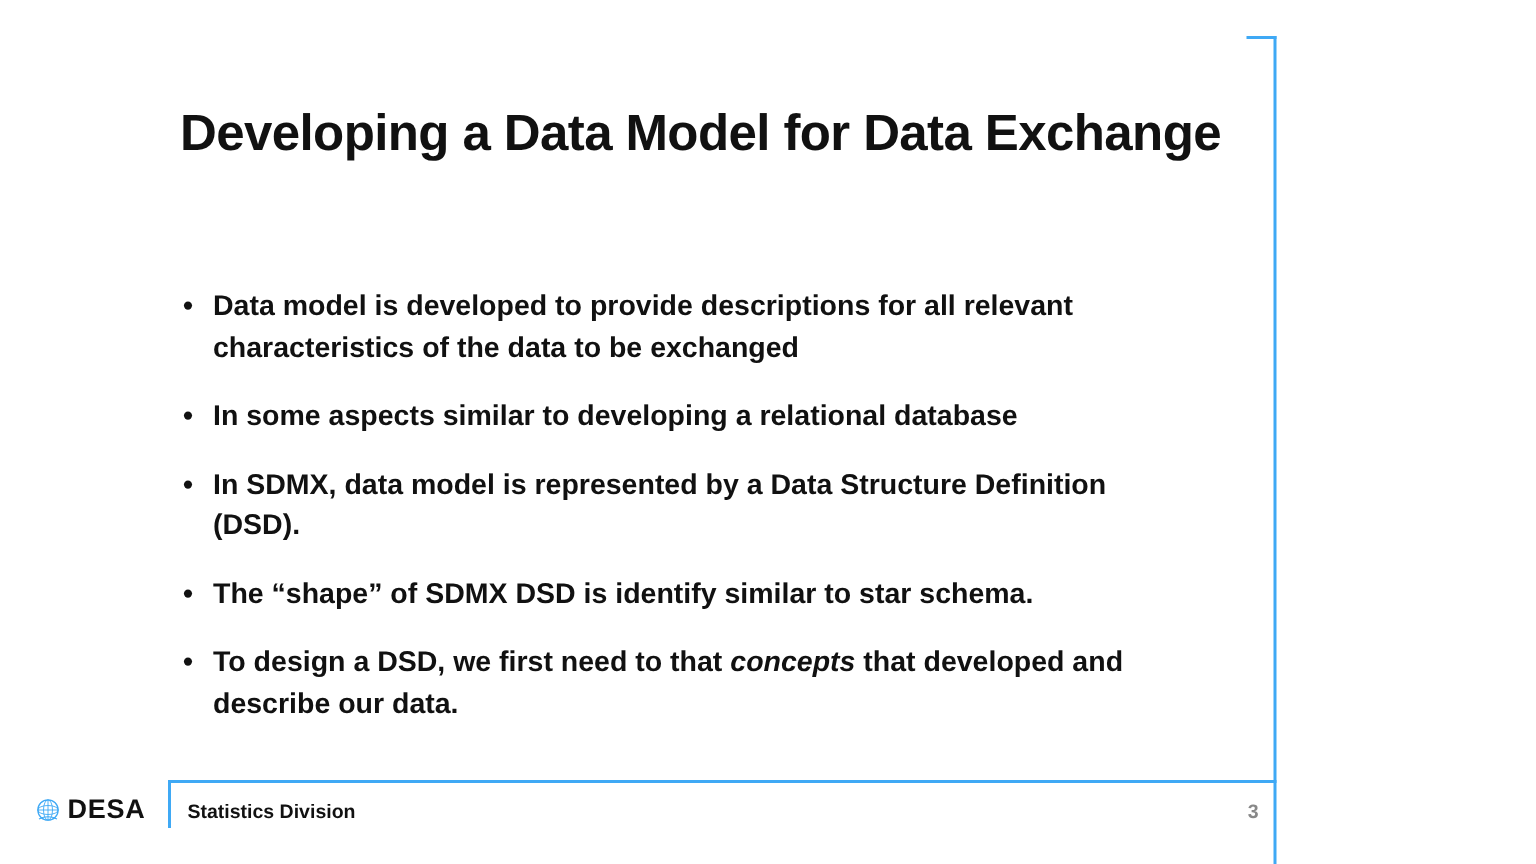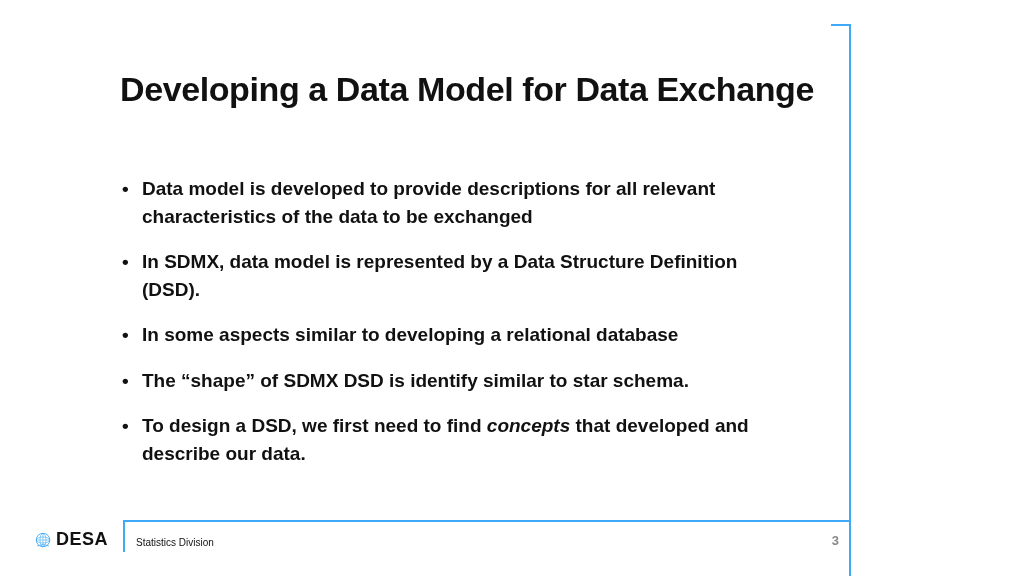--- a/index.html
+++ b/index.html
@@ -31,21 +31,21 @@
     top: 70px;
     left: 120px;
     right: 60px;
     font-size: 34px;
     font-weight: 800;
     color: #111;
     letter-spacing: -0.4px;
   }
   .bullets {
     position: absolute;
-    top: 175px;
+    top: 191px;
     left: 120px;
     right: 80px;
   }
   .bullets li {
     list-style: none;
     position: relative;
     padding-left: 22px;
     font-size: 19px;
     font-weight: 700;
     color: #111;
@@ -59,21 +59,21 @@
     top: 0;
     font-size: 19px;
     color: #111;
   }
   .bullets li em {
     font-style: italic;
     margin-top: 28px;
   }
   .footer {
     position: absolute;
-    left: 16px;
+    left: 5px;
     right: 24px;
     bottom: 24px;
     height: 28px;
   }
   .footer-line {
     position: absolute;
     left: 107px;
     right: 0;
     top: -4px;
     height: 2px;
@@ -103,22 +103,22 @@
   .desa {
     font-size: 18px;
     font-weight: 800;
     color: #111;
     letter-spacing: 0.5px;
   }
   .division {
     position: absolute;
     left: 120px;
     bottom: 4px;
-    font-size: 10px;
-    font-weight: 400;
+    font-size: 13px;
+    font-weight: 700;
     color: #111;
   }
   .page-num {
     position: absolute;
     right: 12px;
     bottom: 4px;
     font-size: 13px;
     font-weight: 600;
     color: #888;
   }
@@ -128,24 +128,24 @@
 
 <div class="slide">
 
   <div class="border-top"></div>
   <div class="border-right-top"></div>
 
   <h1 class="title">Developing a Data Model for Data Exchange</h1>
 
   <ul class="bullets">
     <li><span>Data model is developed to provide descriptions for all relevant characteristics of the data to be exchanged</span></li>
+    <li><span>In some aspects similar to developing a relational database</span></li>
     <li><span>In SDMX, data model is represented by a Data Structure Definition (DSD).</span></li>
-    <li><span>In some aspects similar to developing a relational database</span></li>
     <li><span>The “shape” of SDMX DSD is identify similar to star schema.</span></li>
-    <li><span>To design a DSD, we first need to find </span><em>concepts</em><span> that developed and describe our data.</span></li>
+    <li><span>To design a DSD, we first need to that </span><em>concepts</em><span> that developed and describe our data.</span></li>
   </ul>
 
   <div class="footer">
     <div class="footer-line"></div>
     <div class="footer-line-vert"></div>
 
     <div class="logo">
       <svg class="un-emblem" viewBox="0 0 24 24">
         <circle cx="12" cy="12" r="9" fill="none" stroke="currentColor" stroke-width="1.2"></circle>
         <ellipse cx="12" cy="12" rx="9" ry="4" fill="none" stroke="currentColor" stroke-width="0.8"></ellipse>

